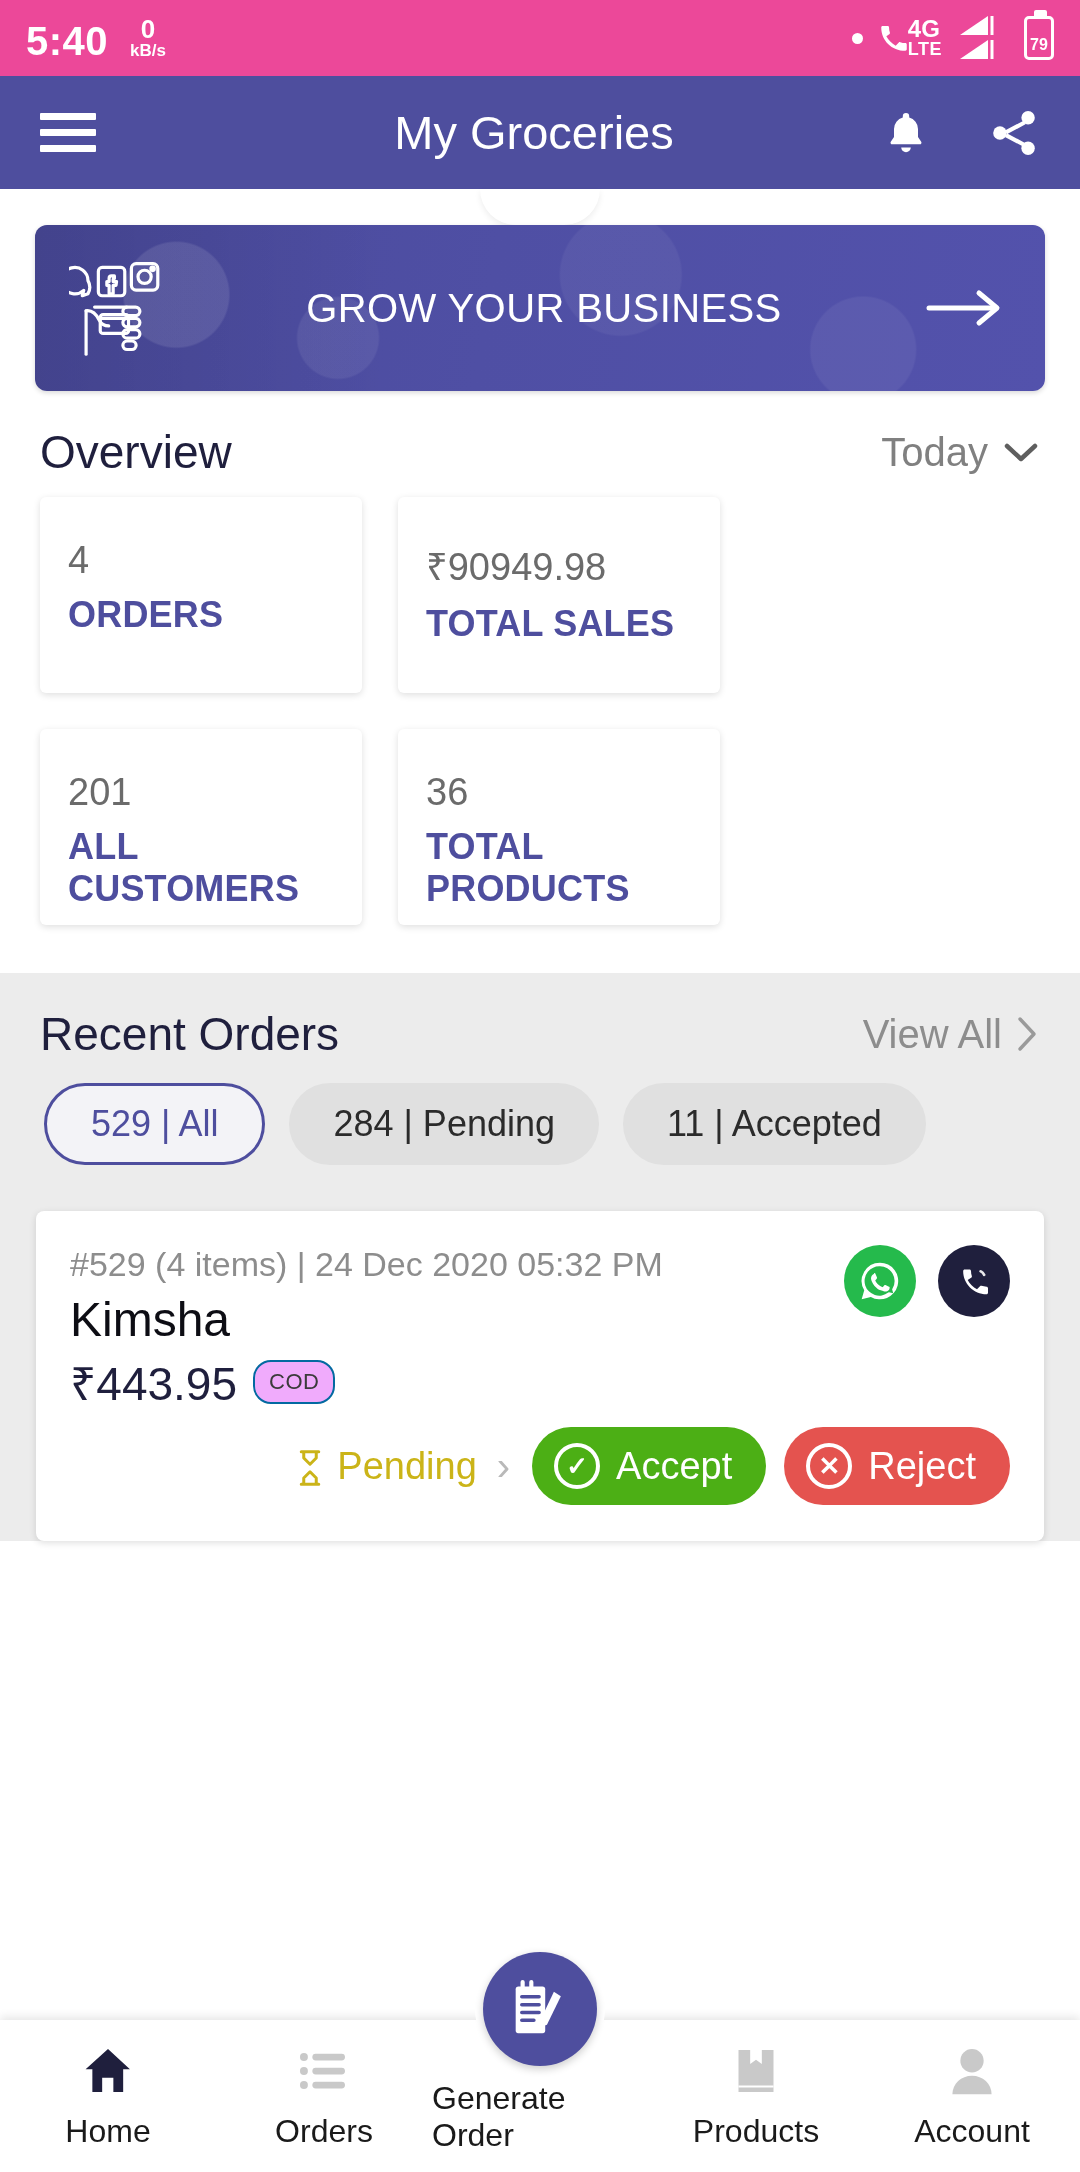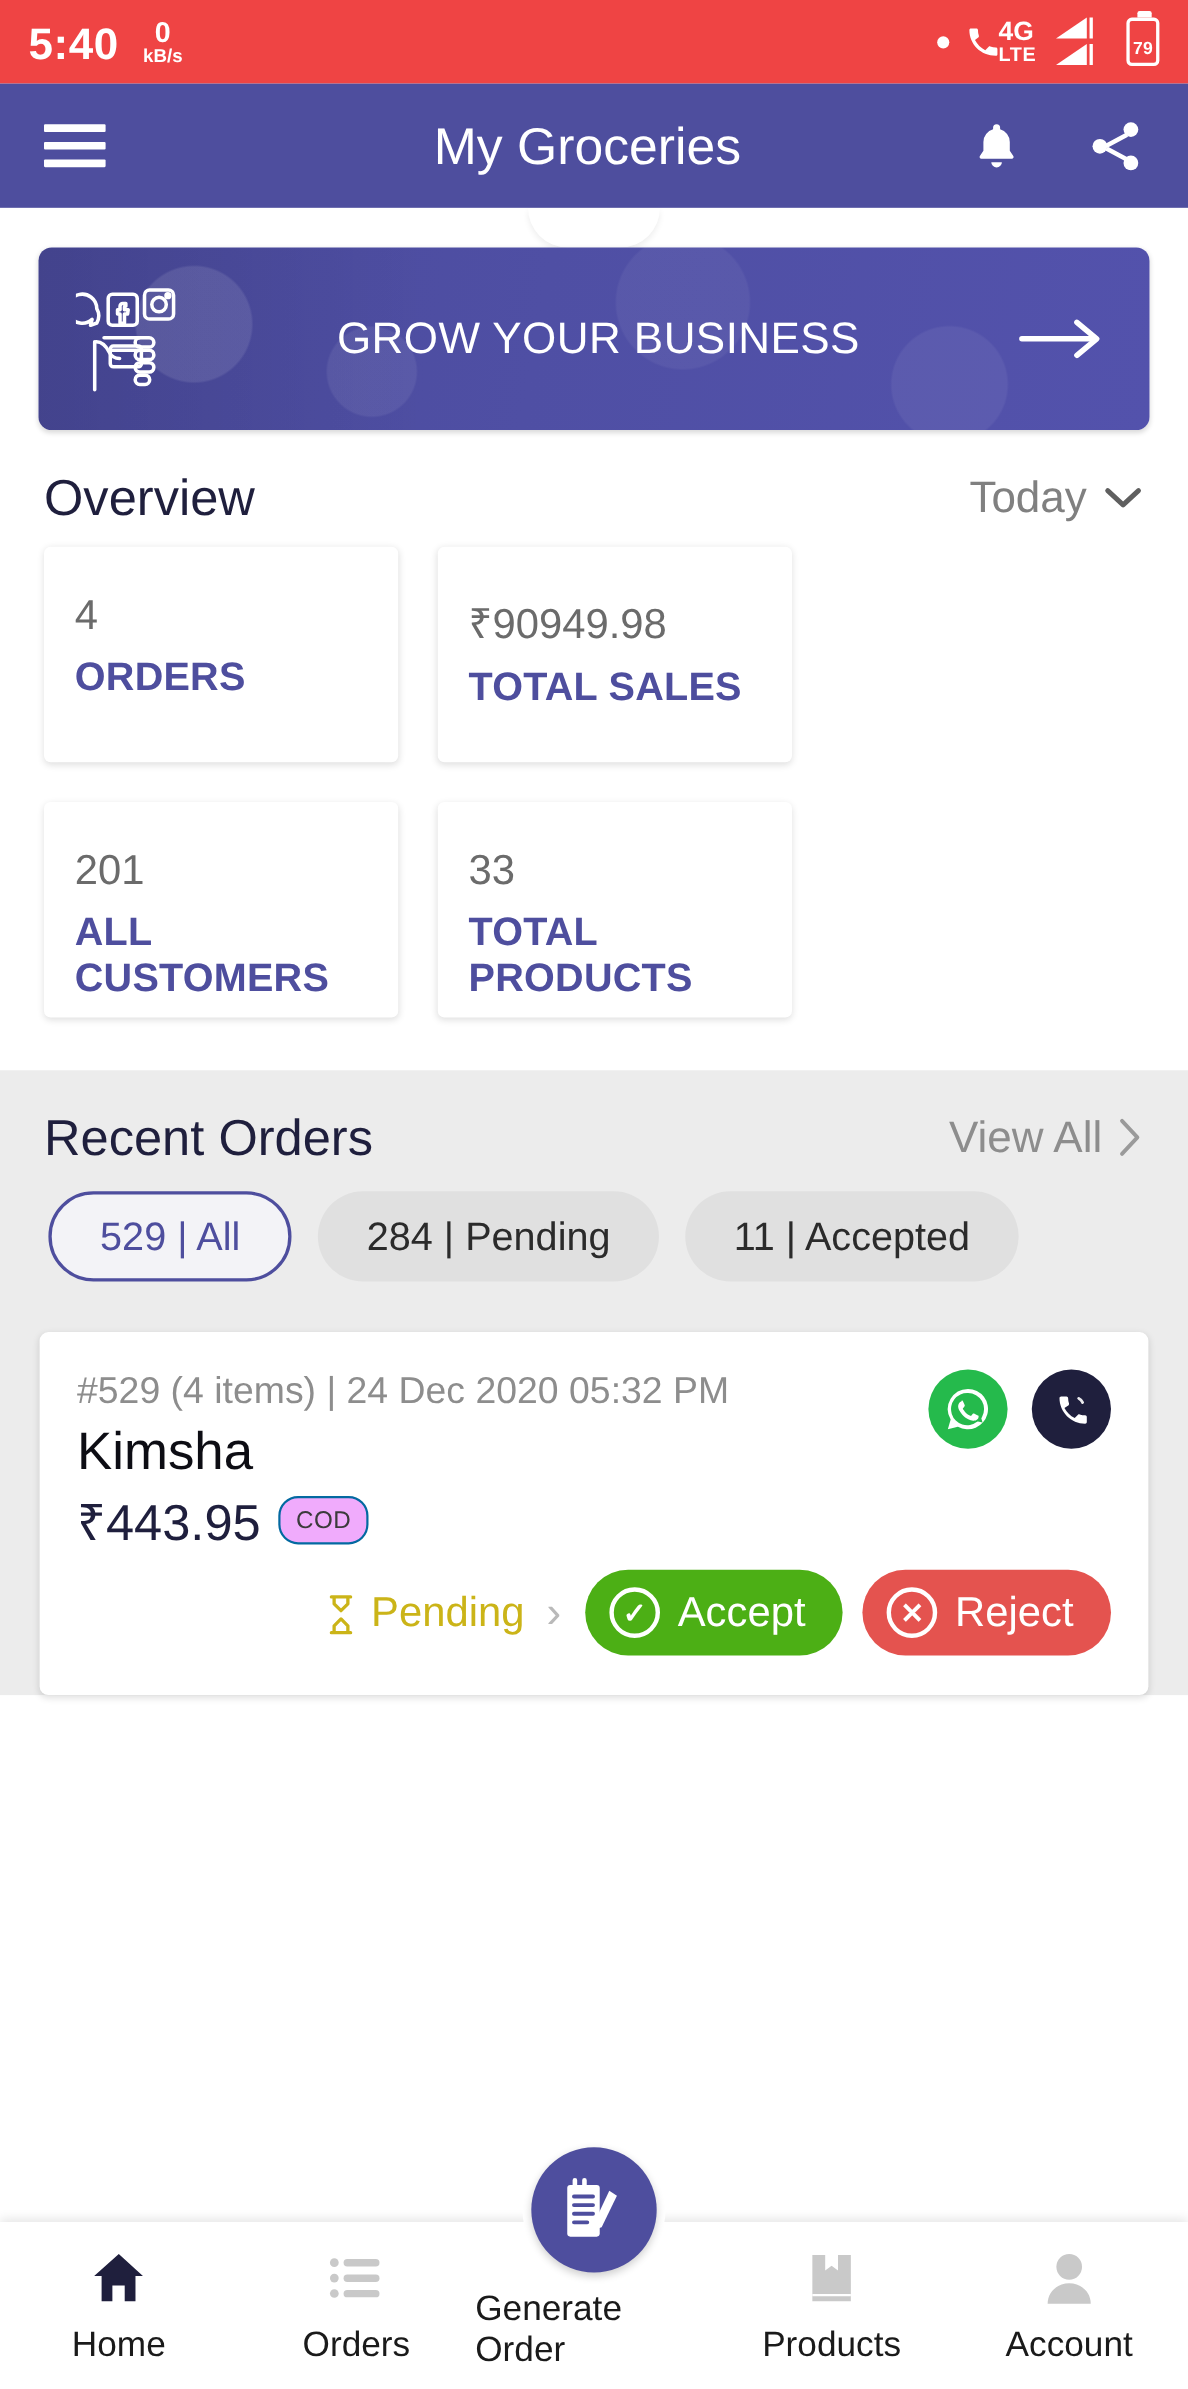--- a/index.html
+++ b/index.html
@@ -6,21 +6,21 @@
   html,body { width:1080px; height:2172px; }
   body {
     font-family:"Liberation Sans", sans-serif;
     background:#ffffff;
     overflow:hidden;
     position:relative;
   }
 
   
   .statusbar{
-    height:76px; background:#ef4444; color:#fff;
+    height:76px; background:#ec4899; color:#fff;
     display:flex; align-items:center; justify-content:space-between;
     padding:0 26px;
   }
   .sb-left{ display:flex; align-items:flex-end; gap:22px; }
   .sb-time{ font-size:40px; font-weight:600; line-height:1; letter-spacing:.5px;}
   .sb-net{ display:flex; flex-direction:column; align-items:center; line-height:1; margin-bottom:2px;}
   .sb-net .n1{ font-size:26px; font-weight:600;}
   .sb-net .n2{ font-size:17px; font-weight:700;}
   .sb-right{ display:flex; align-items:center; gap:14px; }
   .sb-dot{ width:11px; height:11px; border-radius:50%; background:#fff; }
@@ -265,21 +265,21 @@
     </div>
     <div class="stat-card">
       <div class="stat-val">₹90949.98</div>
       <div class="stat-lbl">TOTAL SALES</div>
     </div>
     <div class="stat-card">
       <div class="stat-val">201</div>
       <div class="stat-lbl">ALL CUSTOMERS</div>
     </div>
     <div class="stat-card">
-      <div class="stat-val">33</div>
+      <div class="stat-val">36</div>
       <div class="stat-lbl">TOTAL PRODUCTS</div>
     </div>
   </div>
 
   <div class="recent">
     <div class="rec-head">
       <div class="rec-title">Recent Orders</div>
       <div class="rec-viewall">
         <span>View All</span>
         <svg width="26" height="38" viewBox="0 0 26 38">

